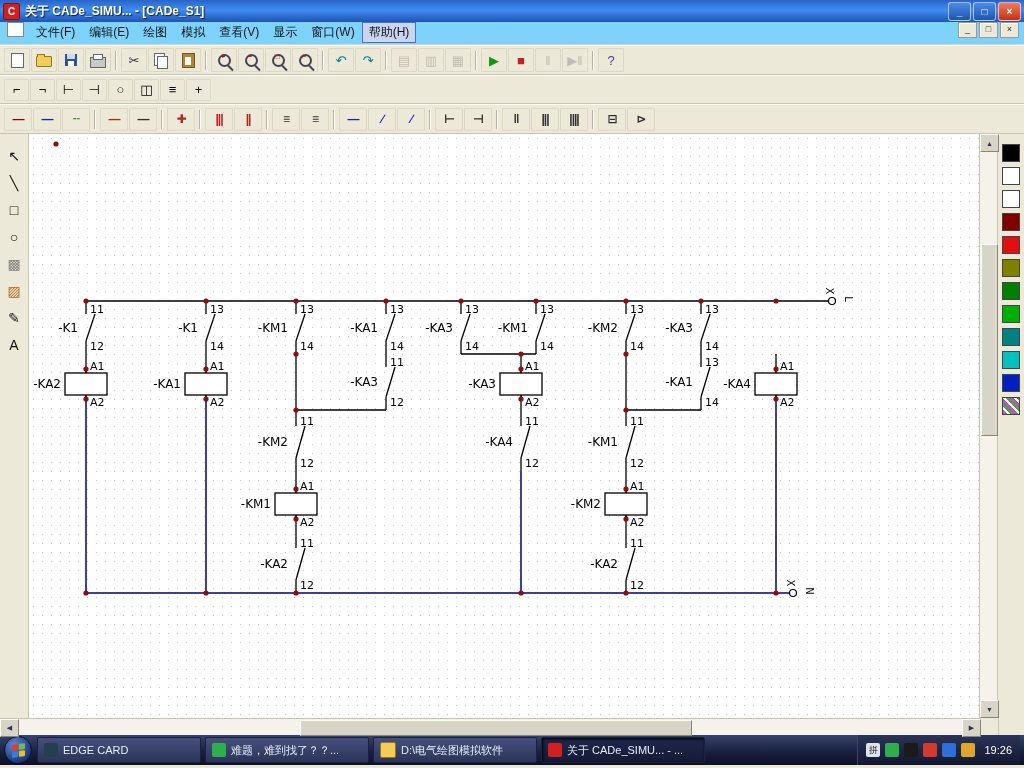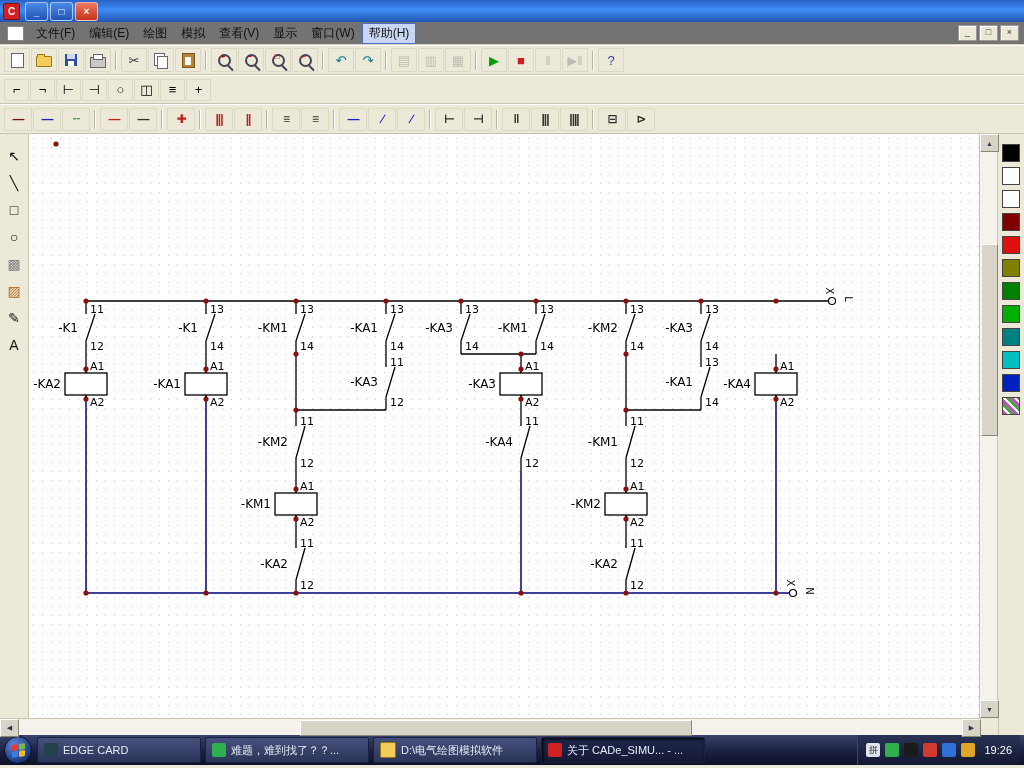--- a/index.html
+++ b/index.html
@@ -12,21 +12,21 @@
     display:flex;align-items:center;color:#fff;font-weight:bold;padding:0 3px;gap:5px}
   .app-ico{width:15px;height:15px;background:#d02020;border:1px solid #801010;border-radius:2px;
     color:#fff;font-size:10px;display:flex;align-items:center;justify-content:center;flex:none}
   .title-text{flex:1;text-shadow:1px 1px 1px #123;white-space:nowrap;overflow:hidden}
   .win-btns{display:flex;gap:2px}
   .wbtn{width:21px;height:17px;border-radius:3px;border:1px solid #ffffff99;display:flex;align-items:center;
     justify-content:center;color:#fff;font-size:10px;background:linear-gradient(180deg,#4a8ae8,#1f55b4)}
   .wbtn.close{background:linear-gradient(180deg,#ee7a62,#c43314)}
 
   
-  .menubar{height:22px;background:#737373;display:flex;align-items:center;border-bottom:1px solid #d8d4c0;padding-left:2px}
+  .menubar{height:22px;background:#7dd3fc;display:flex;align-items:flex-start;border-bottom:1px solid #d8d4c0;padding-left:2px}
   .mdi-ico{width:15px;height:13px;background:#fff;border:1px solid #888;margin:0 5px;flex:none}
   .menu-item{padding:2px 7px;color:#111}
   .menu-item.hl{background:#c9d6f2;border:1px solid #4a6fc4;padding:1px 6px}
   .mdi-btns{margin-left:auto;display:flex;gap:2px;padding-right:5px}
   .mbtn{width:17px;height:14px;border:1px solid #999;background:#ece9d8;font-size:9px;line-height:12px;
     text-align:center;color:#333;box-shadow:inset 1px 1px 0 #fff}
 
   
   .toolbar{display:flex;align-items:center;background:#ece9d8;border-top:1px solid #fff;
     border-bottom:1px solid #c8c4ae;padding:1px 4px;gap:1px}
@@ -118,20 +118,21 @@
     font-size:9px}
   .clock{font-size:11px;color:#fff;padding-left:4px}
 </style>
 </head>
 <body>
 
 <div class="screen">
 
   <div class="titlebar">
     <span class="app-ico">C</span>
+    <span class="title-text">关于 CADe_SIMU... - [CADe_S1]</span>
     <span class="win-btns">
       <span class="wbtn">_</span>
       <span class="wbtn">□</span>
       <span class="wbtn close">×</span>
     </span>
   </div>
 
   <div class="menubar">
     <span class="mdi-ico"></span>
     <span id="menu-items" style="display:flex">

